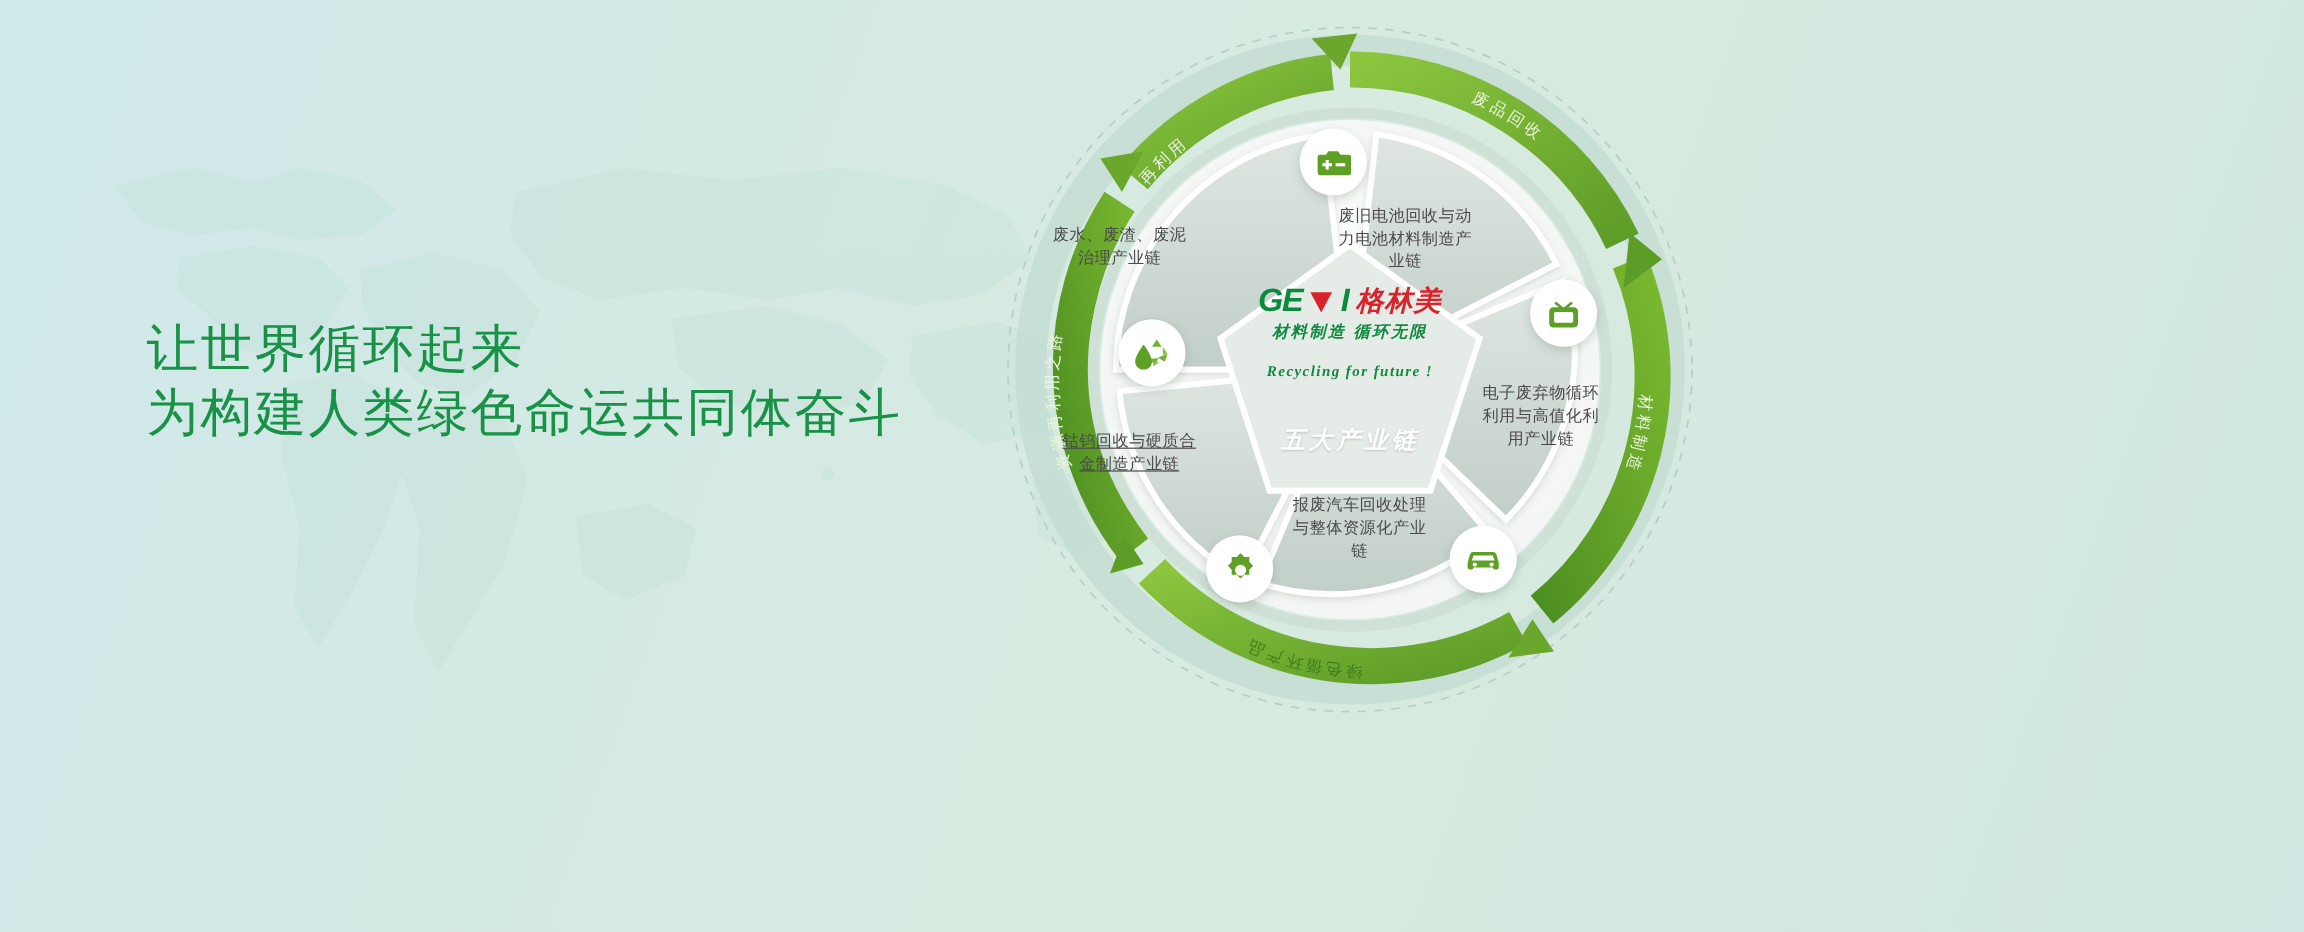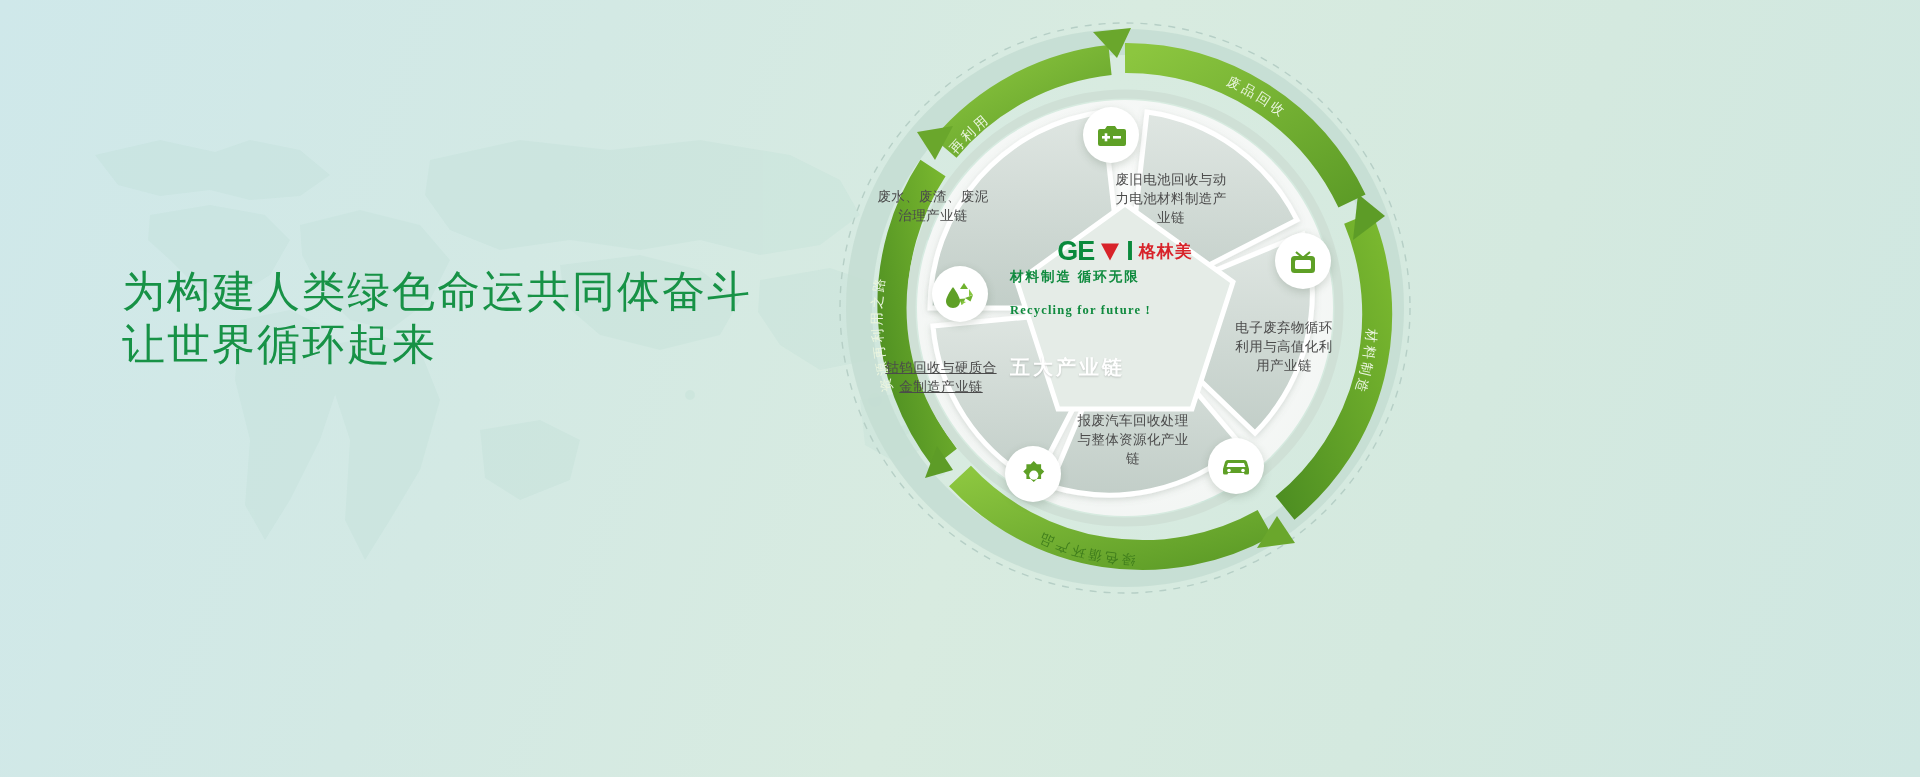--- a/index.html
+++ b/index.html
@@ -21,29 +21,29 @@
     letter-spacing:2px; font-weight:400; white-space:nowrap;
   }
 
   
   .infographic { position:absolute; left:825px; top:8px; width:600px; height:600px; }
   #diagram { position:absolute; left:0; top:0; }
 
   .center-logo {
     position:absolute; left:50%; top:50%;
     transform:translate(-50%,-50%);
-    width:230px; pointer-events:none;
+    width:230px; text-align:center; pointer-events:none;font-style:italic;
   }
   .gem-row { display:flex; align-items:center; justify-content:center; gap:6px; }
   .gem-mark { font-size:27px; font-weight:bold; color:#0a8a3c;
               font-family:"Liberation Sans",sans-serif; letter-spacing:-1px; }
   .gem-tri { display:inline-block; width:0;height:0;
              border-left:9px solid transparent; border-right:9px solid transparent;
              border-top:17px solid #d8232a; margin:0 1px; position:relative; top:1px;}
-  .gem-cn { font-size:17px; font-weight:bold; color:#d8232a; letter-spacing:1px; }
+  .gem-cn { font-size:23px; font-weight:bold; color:#d8232a; letter-spacing:1px; }
   .gem-slogan { font-size:13.5px; color:#0f8a3e; letter-spacing:2px; margin-top:1px;
                 font-weight:bold;}
   .gem-en { font-size:12.5px; color:#0f8a3e; letter-spacing:1.2px; margin-top:17px;
             font-family:"Liberation Serif",serif; font-weight:bold;}
   .gem-core { font-size:20px; color:#ffffff; font-weight:bold; letter-spacing:3px;
               margin-top:36px; text-shadow:0 1px 2px rgba(0,0,0,.18); }
 
   .seg-label {
     position:absolute; color:#4b4b4b; font-size:13.5px; line-height:19px;
     text-align:center; letter-spacing:.4px; pointer-events:none; font-weight:500;
@@ -92,22 +92,22 @@
     <circle cx="905" cy="210" r="9"></circle>
       <circle cx="930" cy="235" r="6"></circle>
     <circle cx="875" cy="400" r="7"></circle>
       <circle cx="905" cy="430" r="5"></circle>
     <circle cx="940" cy="470" r="6"></circle>
       <circle cx="690" cy="395" r="5"></circle>
   </g>
 </svg>
 
 <div class="headline">
+  <div class="line">让世界循环起来</div>
   <div class="line">为构建人类绿色命运共同体奋斗</div>
-  <div class="line">让世界循环起来</div>
 </div>
 
 <div class="infographic">
 
   <svg id="diagram" width="600" height="600" viewBox="0 0 600 600">
     <defs>
       <linearGradient id="gRing" x1="0" y1="0" x2="1" y2="1">
         <stop offset="0%" stop-color="#8cc63f"></stop>
         <stop offset="100%" stop-color="#5d9c27"></stop>
       </linearGradient>

